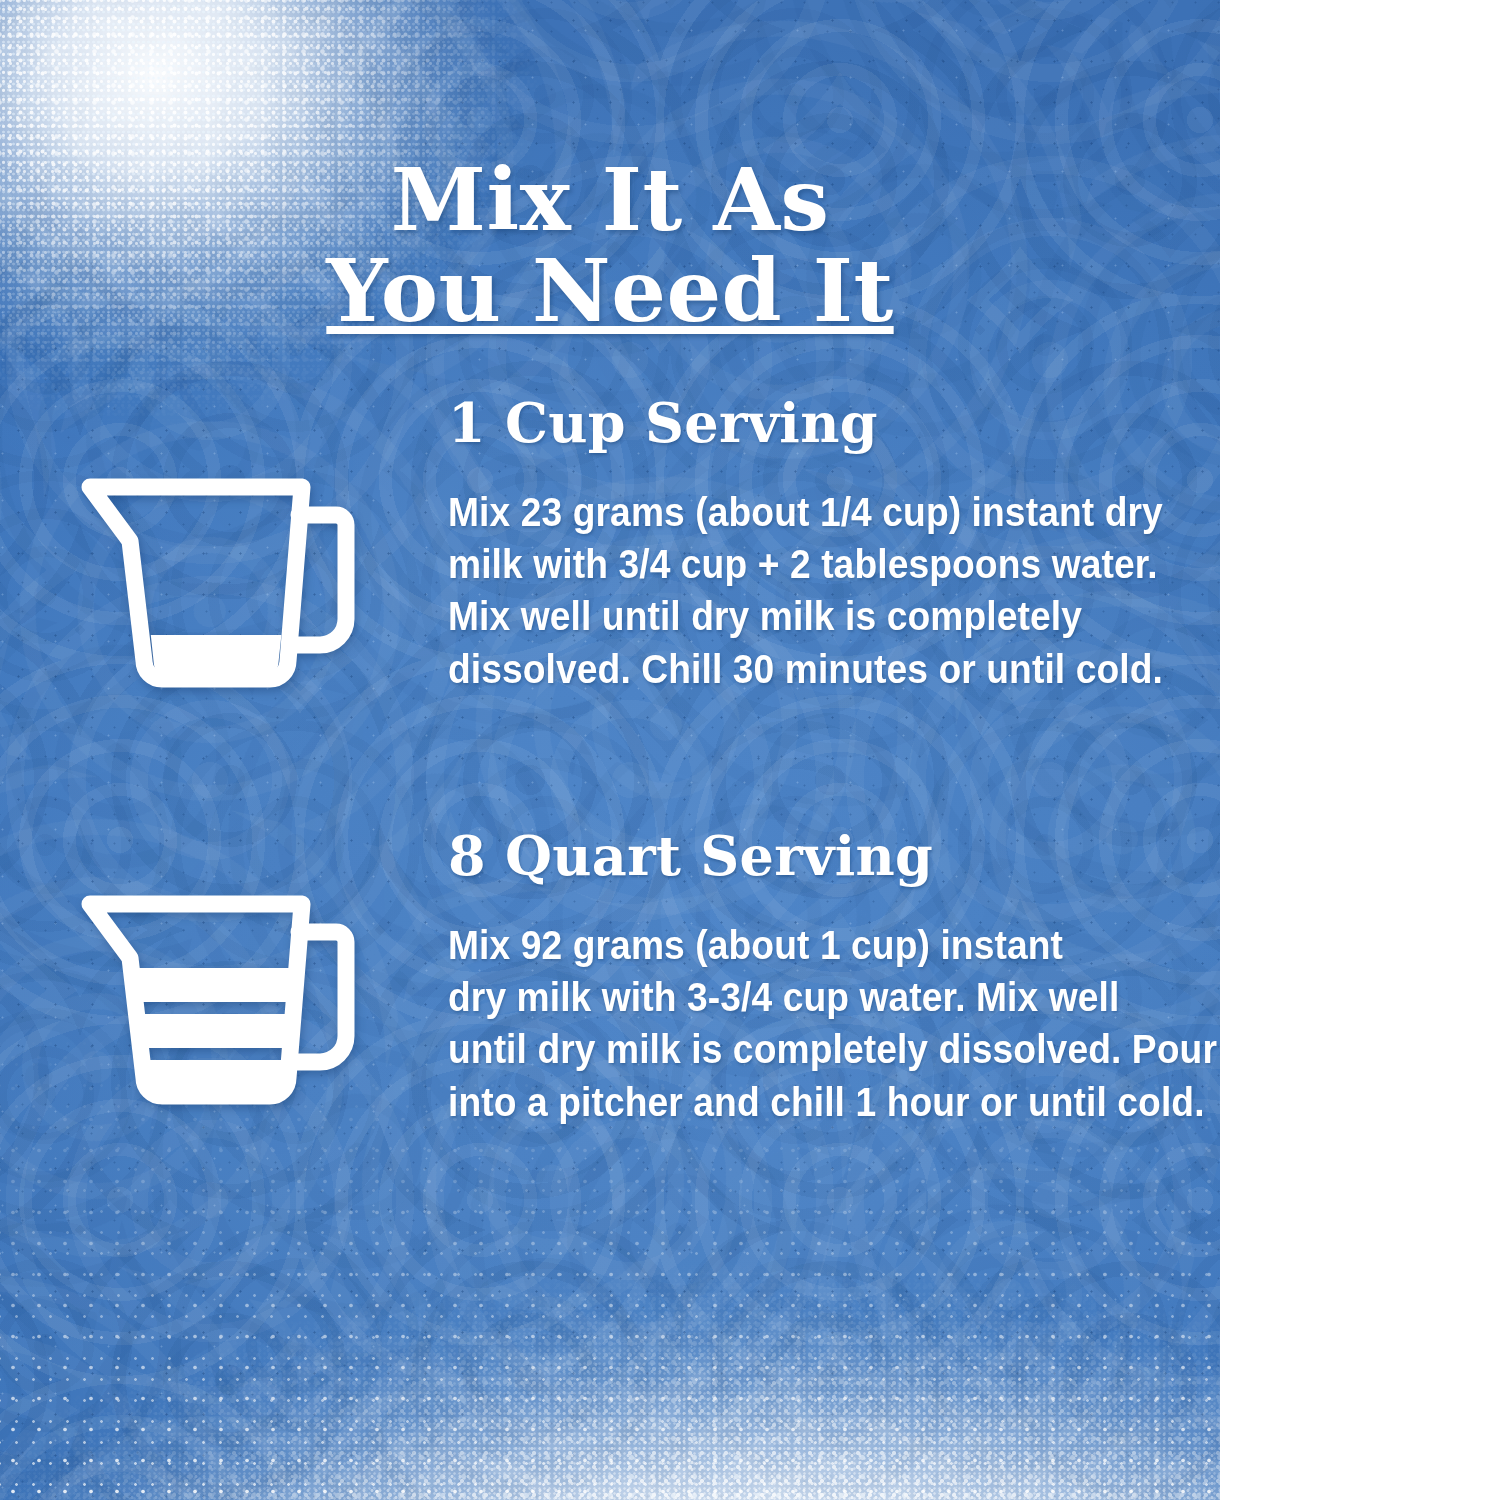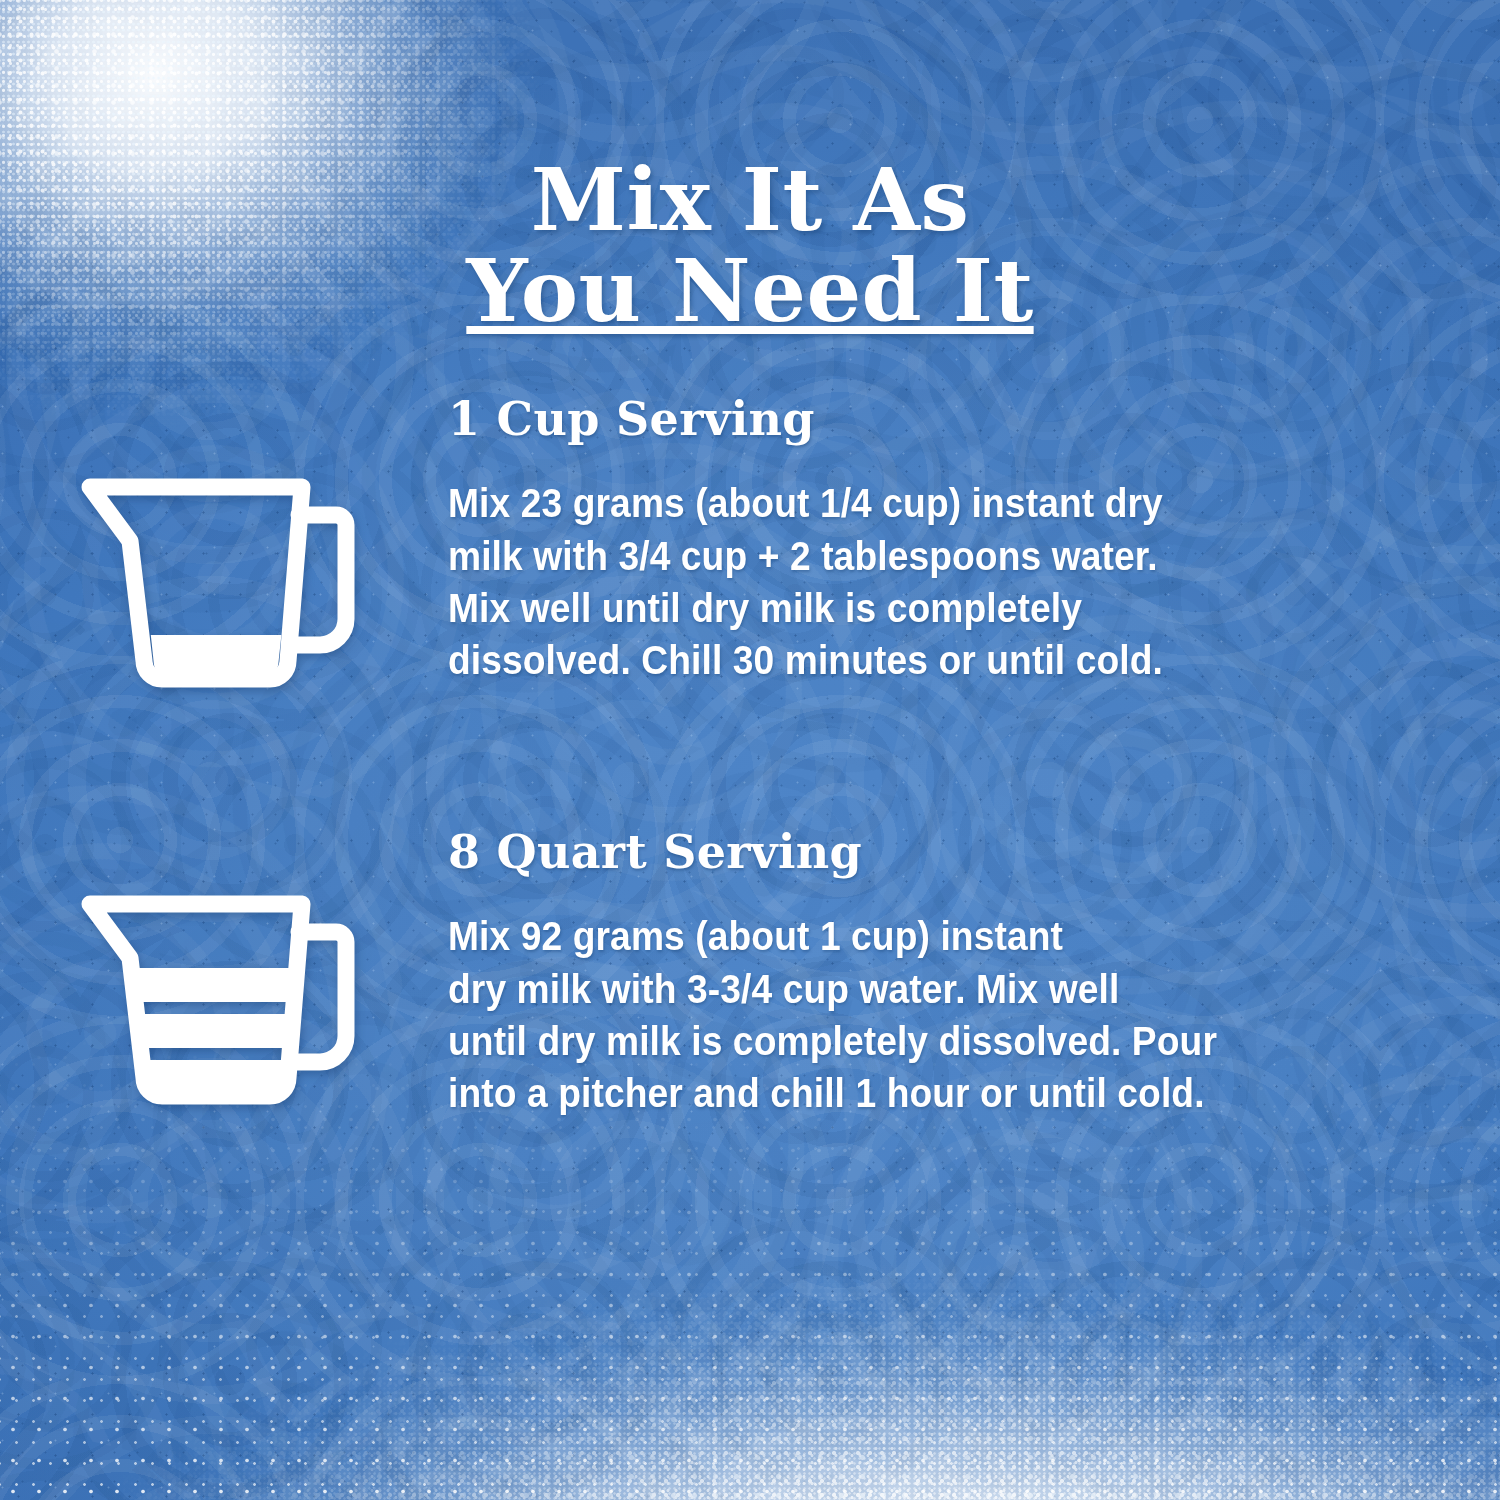--- a/index.html
+++ b/index.html
@@ -2,21 +2,21 @@
 <html><head>
 <meta charset="utf-8">
 <style>
   html, body {
     margin: 0;
     padding: 0;
     background: #ffffff;
   }
   #poster {
     position: relative;
-    width: 1500px;
+    width: 1220px;
     height: 1500px;
     overflow: hidden;
     background: #14532d;
     font-family: "Liberation Sans", sans-serif;
   }
 
   
   .bg-base {
     position: absolute;
     inset: 0;
@@ -169,21 +169,21 @@
 
   .text-col {
     position: absolute;
     left: 448px;
     right: 120px;
   }
   .sec-title {
     color: #ffffff;
     font-family: "DejaVu Serif", "Liberation Serif", serif;
     font-weight: bold;
-    font-size: 46px;
+    font-size: 54px;
     line-height: 1.05;
     margin: 0 0 34px 0;
     letter-spacing: 0.3px;
     text-shadow: 1px 2px 3px rgba(22,62,112,.42);
   }
   .sec-body {
     color: #ffffff;
     font-family: "Liberation Sans Narrow", "Liberation Sans", sans-serif;
     font-weight: bold;
     font-size: 40px;

